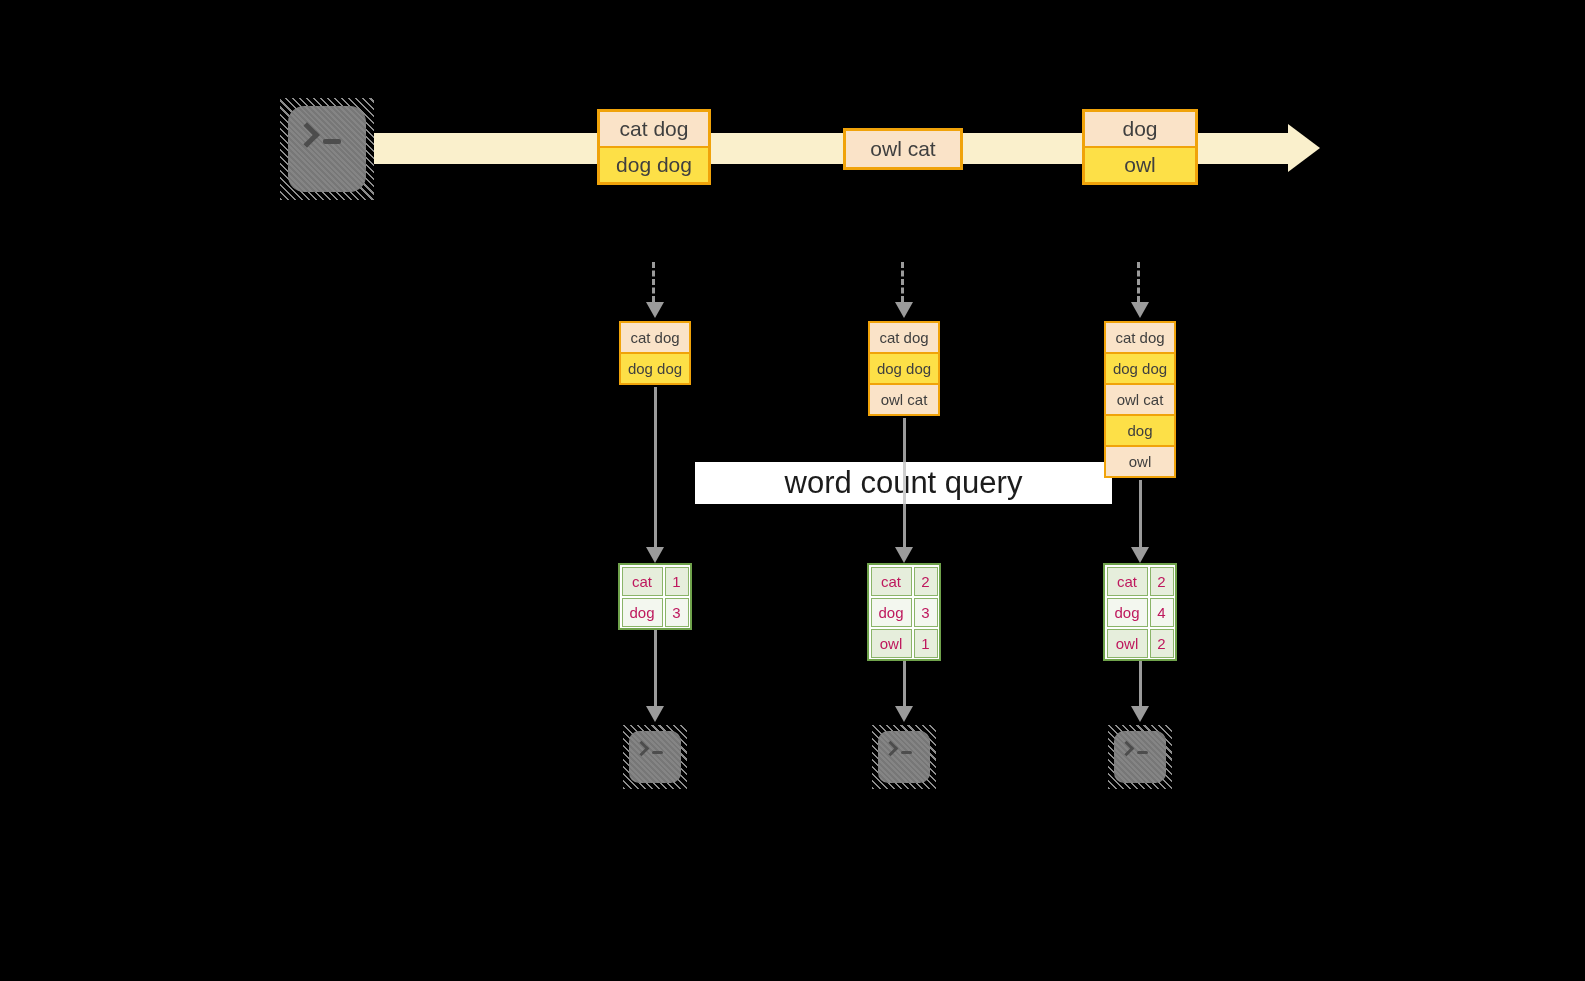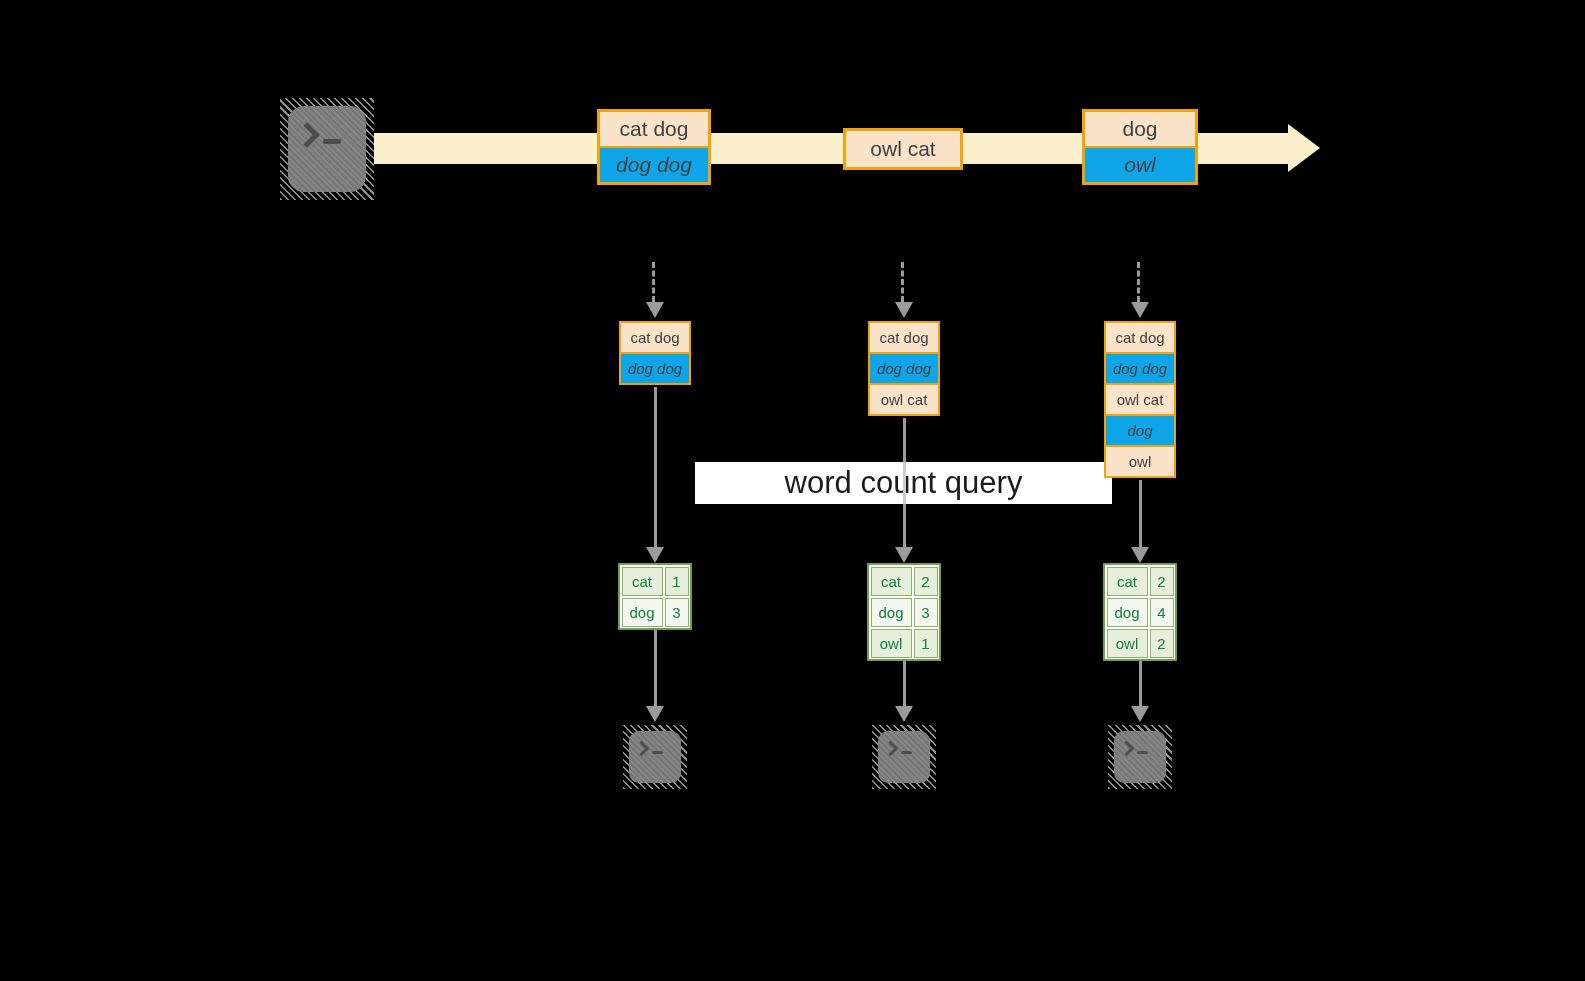--- a/index.html
+++ b/index.html
@@ -15,38 +15,38 @@
   
   .batch{position:absolute;border:3px solid #F0A30A;z-index:3;box-sizing:content-box;}
   .batch .cell{display:flex;align-items:center;justify-content:center;
                font-size:21px;color:#3F3F3F;height:34px;}
   .batch .cell + .cell{border-top:2.5px solid #F0A30A;}
   .buffer{position:absolute;border:2.5px solid #F0A30A;z-index:6;box-sizing:content-box;}
   .buffer .cell{display:flex;align-items:center;justify-content:center;
                 font-size:15px;color:#3F3F3F;height:29px;}
   .buffer .cell + .cell{border-top:2px solid #F0A30A;}
   .dark{background:#FAE3C8;}
-  .light{background:#0ea5e9;font-style:italic;}
+  .light{background:#fde047;}
 
   
   .vline{position:absolute;width:3px;background:#9B9B9B;z-index:2;}
   .vline-light{position:absolute;width:3px;background:#CDCDCD;z-index:5;}
   .dashline{position:absolute;width:0;border-left:3px dashed #9B9B9B;z-index:2;}
   .tri{position:absolute;width:0;height:0;border-left:9px solid transparent;
        border-right:9px solid transparent;border-top:16px solid #9B9B9B;z-index:2;}
 
   
   .qlabel{position:absolute;left:695px;top:462px;width:417px;height:42px;background:#FFFFFF;
           display:flex;align-items:center;justify-content:center;font-size:31px;color:#1C1C1C;z-index:4;}
 
   
   .gtable{position:absolute;width:74px;border:2.5px solid #6FA24B;background:#FFF;padding:1.5px;
           display:grid;grid-template-columns:1fr 24px;gap:2px;box-sizing:border-box;z-index:3;}
   .gcell{border:1px solid #8AB468;height:27px;display:flex;align-items:center;justify-content:center;
-         font-size:15px;color:#15803d;}
+         font-size:15px;color:#be185d;}
   .grow-dark{background:#E6EEDC;}
   .grow-light{background:#F3F7EF;}
 
   
   .term{position:absolute;background:repeating-linear-gradient(45deg,#8D8D8D 0 1.5px,transparent 1.5px 5px);z-index:3;}
   .term-body{position:absolute;background-color:#7E7E7E;border-radius:12px;
              background-image:repeating-linear-gradient(45deg,rgba(255,255,255,0.05) 0 2px,rgba(0,0,0,0.06) 2px 4px);}
   .prompt{position:absolute;display:flex;align-items:flex-end;gap:7px;}
   .chev{display:inline-block;border-style:solid;border-color:#4D4D4D;border-width:0;
         border-top-width:4px;border-right-width:4px;width:10px;height:10px;transform:rotate(45deg);}

